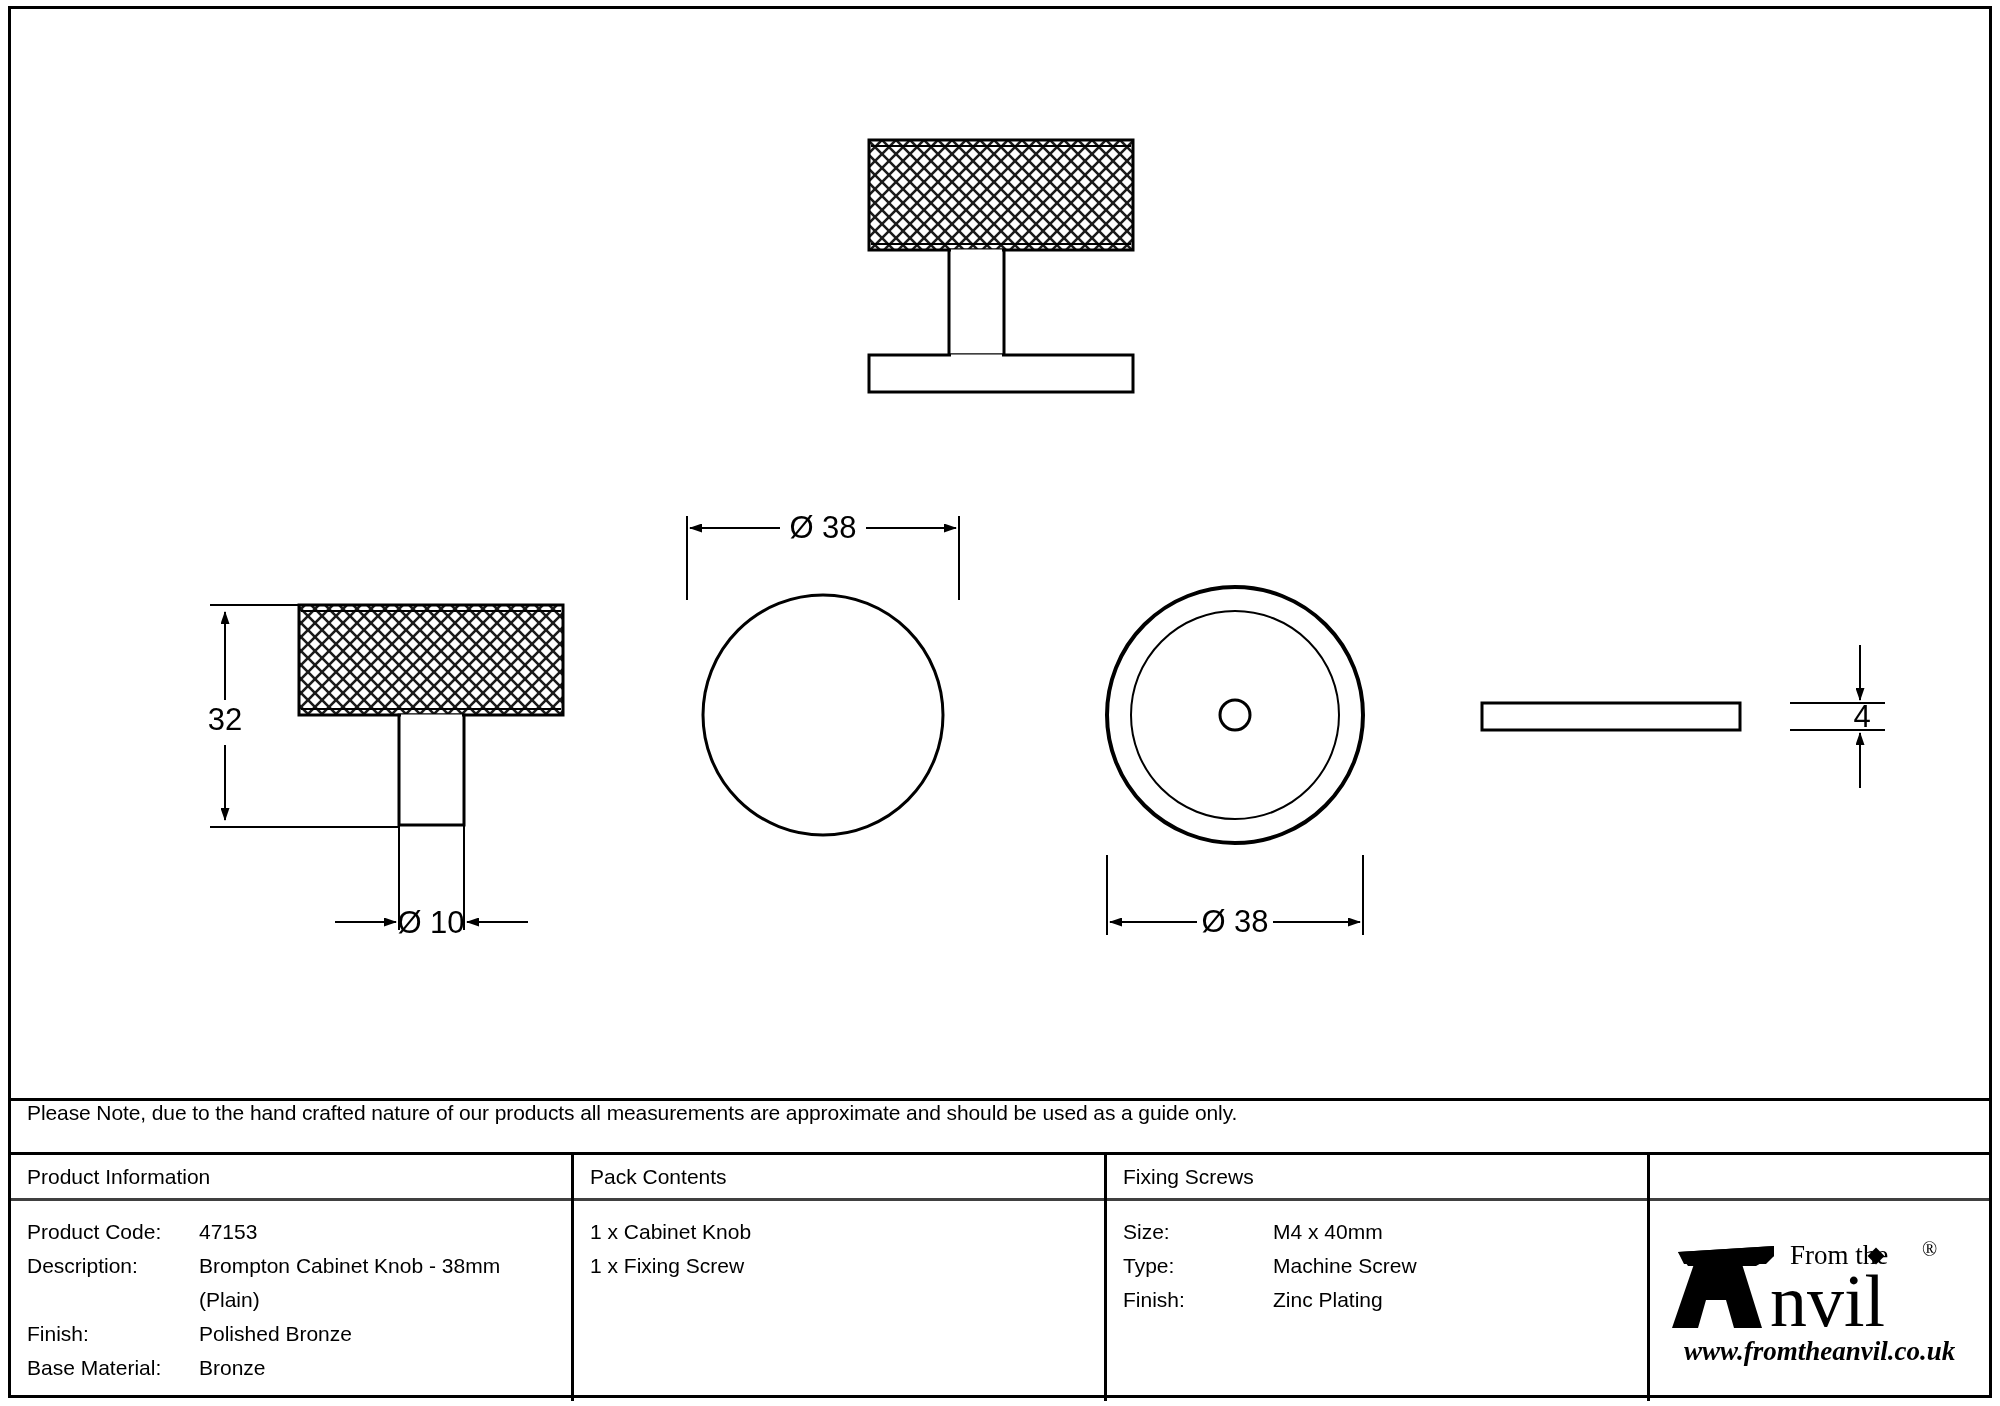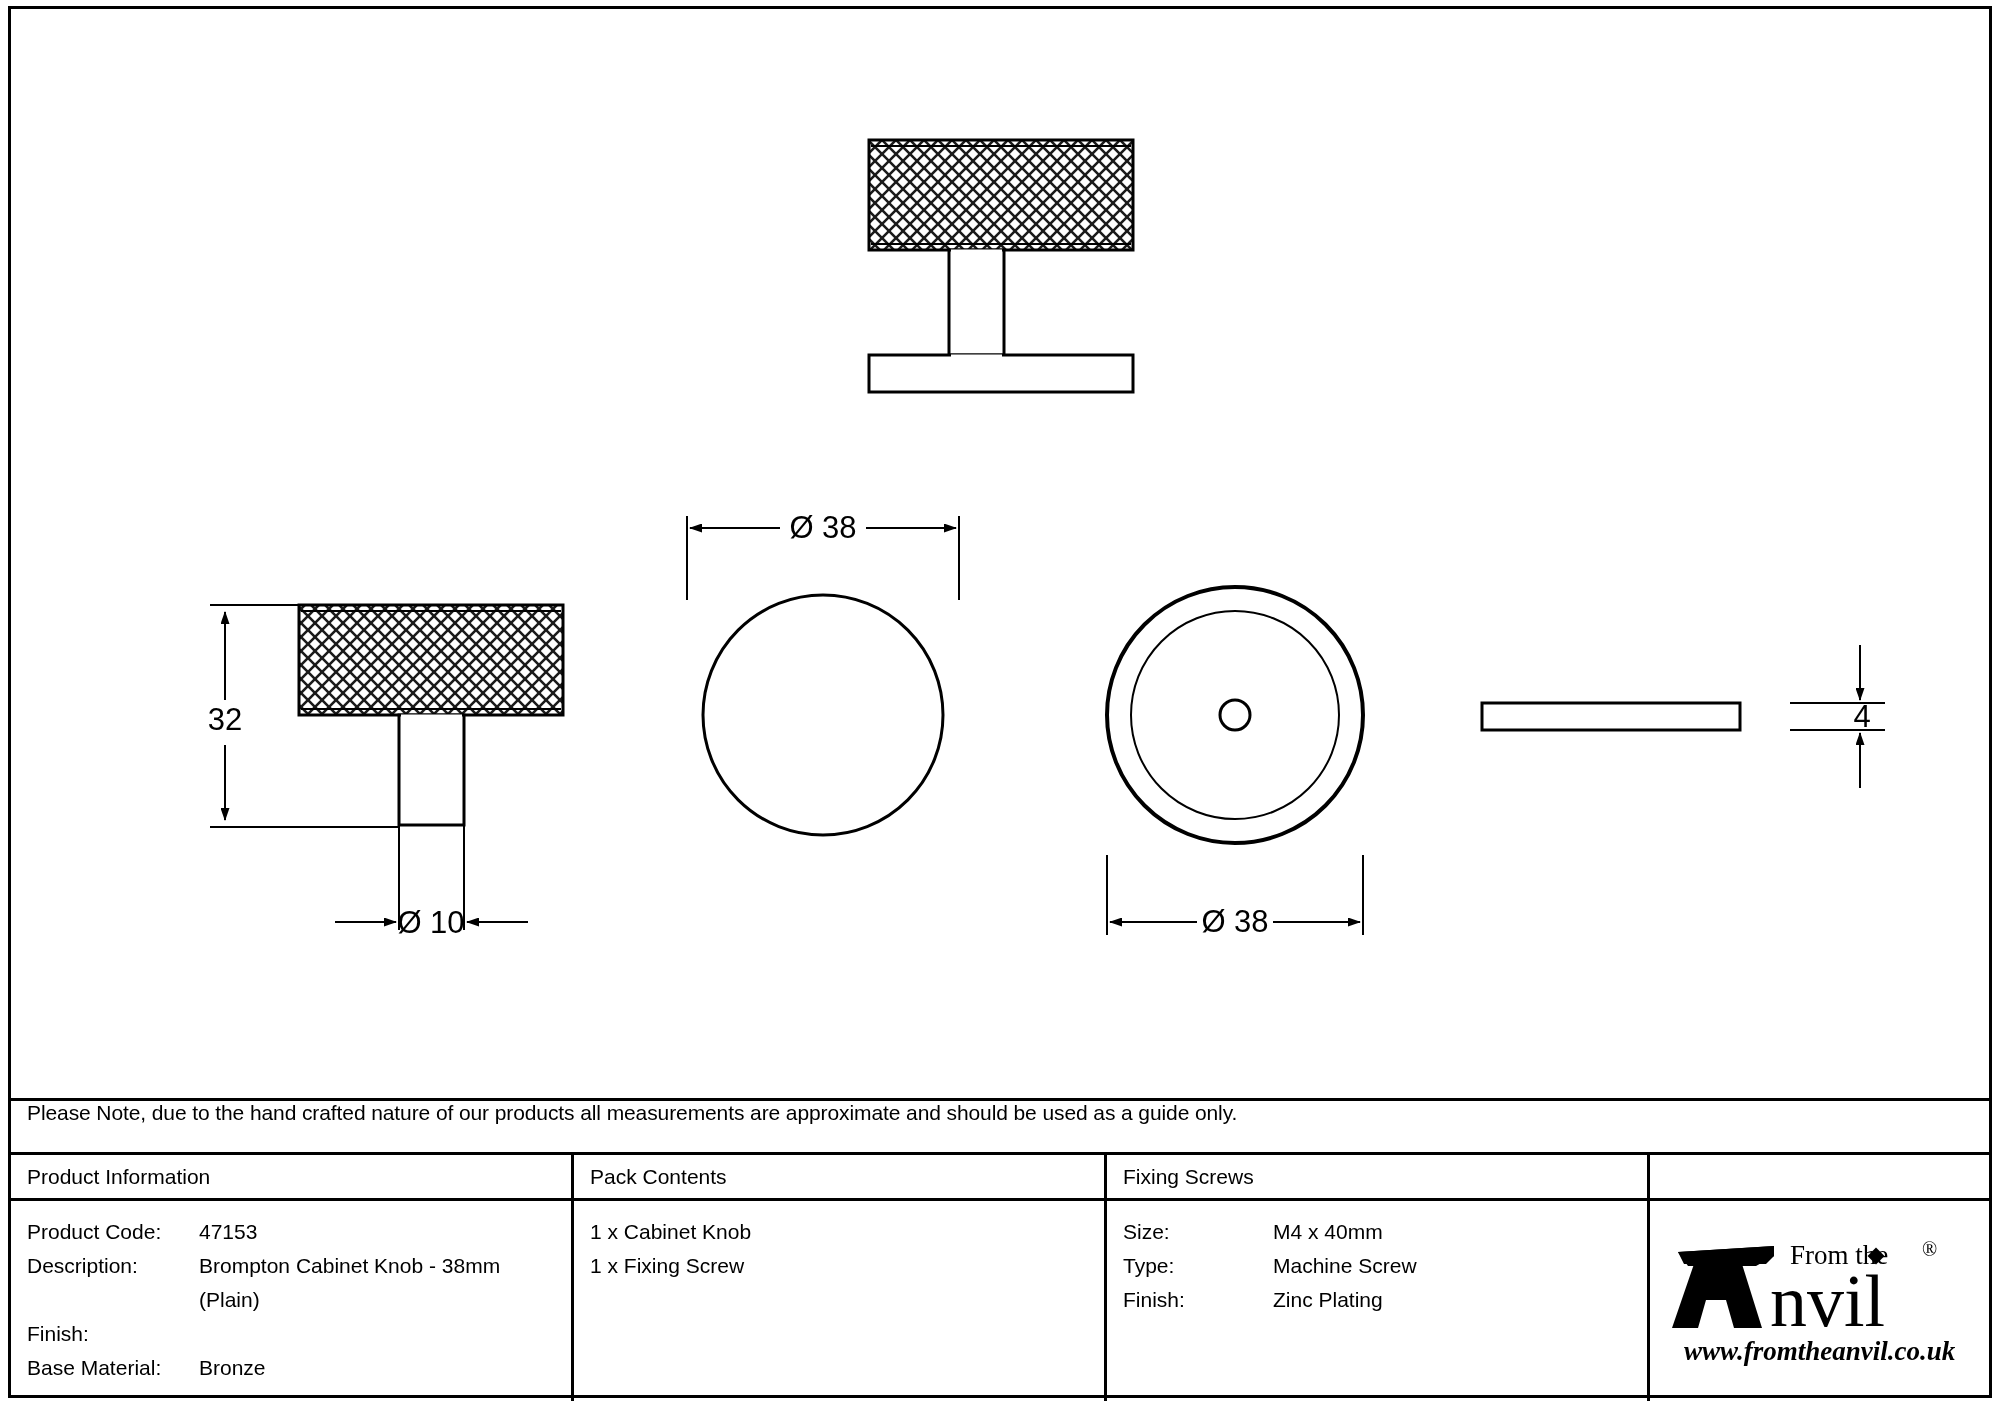--- a/index.html
+++ b/index.html
@@ -63,21 +63,21 @@
     font-size: 21px;
     letter-spacing: -0.1px;
     white-space: nowrap;
   }
   .head-row {
     position: absolute;
     left: 0;
     top: 57px;
     width: 100%;
     height: 46px;
-    border-bottom: 3px solid #000000;
+    border-bottom: 3px solid #404040;
     box-sizing: border-box;
   }
   .body-row {
     position: absolute;
     left: 0;
     top: 103px;
     width: 100%;
     height: 200px;
     box-sizing: border-box;
   }
@@ -269,20 +269,21 @@
         <div class="kv">
           <span class="k">Description:</span>
           <span class="v">Brompton Cabinet Knob - 38mm</span>
         </div>
         <div class="kv-cont">
           <span class="k"></span>
           <span class="v">(Plain)</span>
         </div>
         <div class="kv">
           <span class="k">Finish:</span>
+          <span class="v">Polished Bronze</span>
         </div>
         <div class="kv">
           <span class="k">Base Material:</span>
           <span class="v">Bronze</span>
         </div>
       </div>
 
       <div class="cell-body" style="left:563px; width:528px; padding-left:16px;">
         <div class="pack-line">1 x Cabinet Knob</div>
         <div class="pack-line">1 x Fixing Screw</div>

